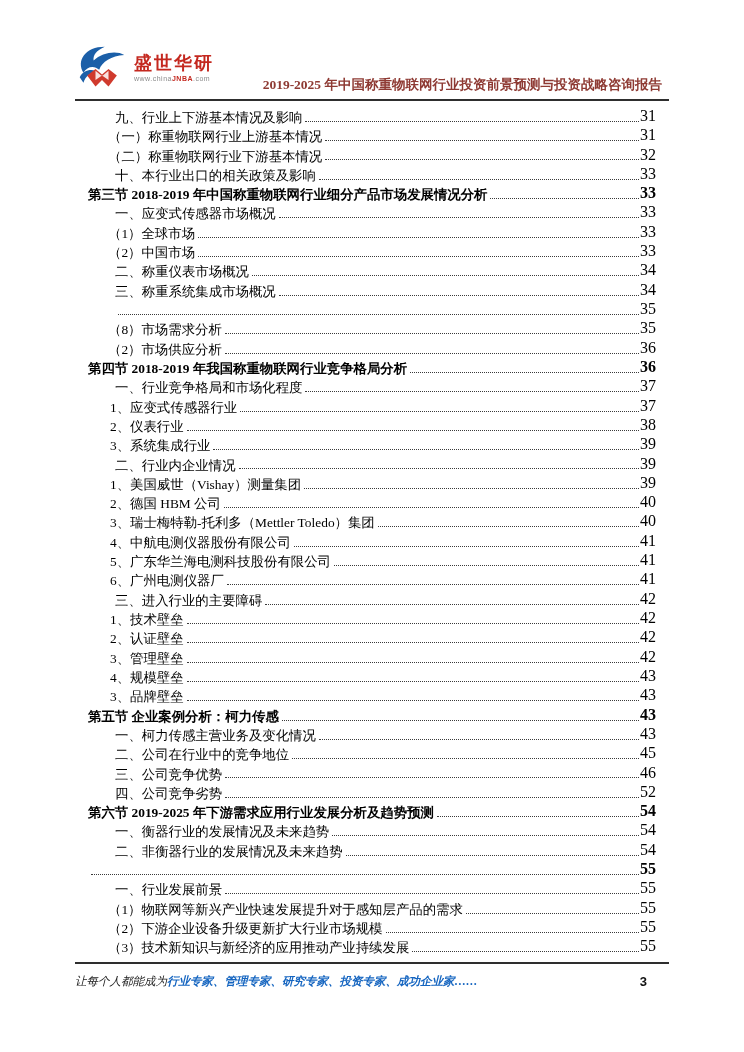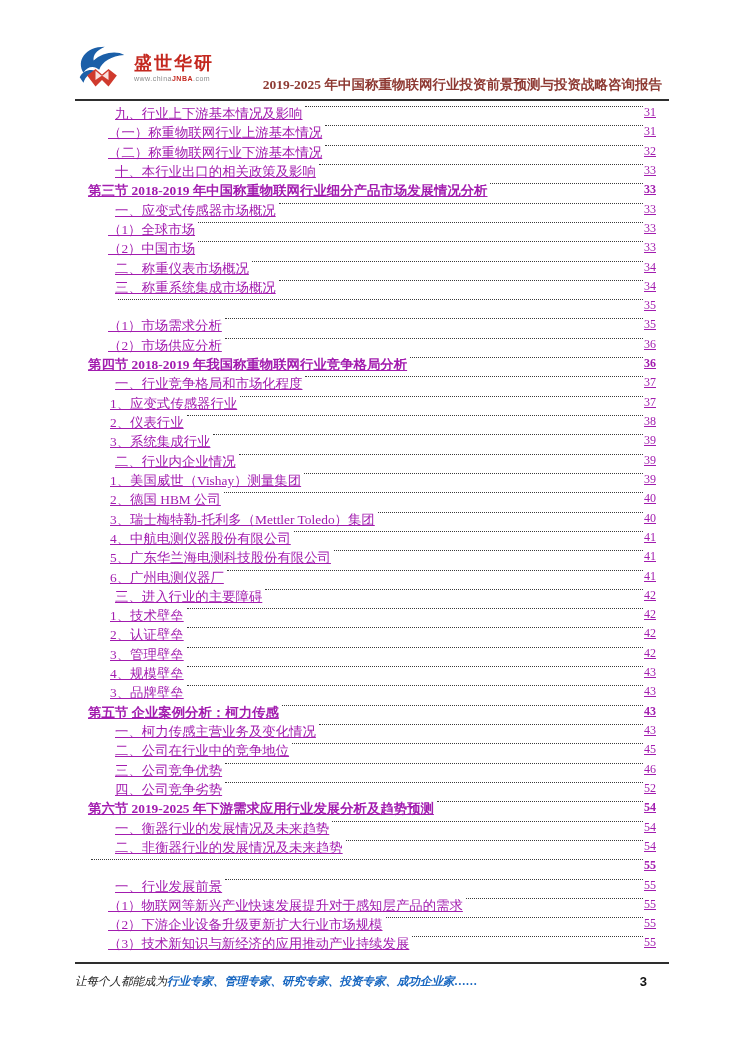--- a/index.html
+++ b/index.html
@@ -62,37 +62,36 @@
 
   
   .toc {
     position: absolute;
     left: 88px;
     top: 106px;
     width: 568px;
   }
   .toc-row {
     display: flex;
-    align-items: flex-start;
+    align-items: flex-end;
     height: 19.32px;
     font-size: 13.4px;
-    color: #a21caf;
+    color: #000000;
     line-height: 1.15;
     cursor: pointer;
-    text-decoration: underline;
   }
   .toc-row .toc-title { white-space: nowrap; }
   .toc-row .toc-leader {
     flex: 1;
     border-bottom: 1.6px dotted #3a3a3a;
     margin: 0 1px 3.5px 3px;
     min-width: 10px;
   }
   .toc-row .toc-page {
-    font-size: 12px;
+    font-size: 16px;
     white-space: nowrap;
   }
   .toc-row.level-section { padding-left: 0; font-weight: bold; }
   .toc-row.level-sub    { padding-left: 27px; }
   .toc-row.level-paren  { padding-left: 20px; }
   .toc-row.level-num    { padding-left: 22px; }
 
   
   .footer-rule {
     position: absolute;
@@ -202,21 +201,21 @@
       <div class="toc-row level-sub">
       <span class="toc-title">三、称重系统集成市场概况</span>
       <span class="toc-leader"></span>
       <span class="toc-page">34</span>
     </div>
       <div class="toc-row level-sub">
       <span class="toc-leader"></span>
       <span class="toc-page">35</span>
     </div>
       <div class="toc-row level-paren">
-      <span class="toc-title">（1）市场需求分析</span>
+      <span class="toc-title">（8）市场需求分析</span>
       <span class="toc-leader"></span>
       <span class="toc-page">35</span>
     </div>
       <div class="toc-row level-paren">
       <span class="toc-title">（2）市场供应分析</span>
       <span class="toc-leader"></span>
       <span class="toc-page">36</span>
     </div>
       <div class="toc-row level-section">
       <span class="toc-title">第四节 2018-2019 年我国称重物联网行业竞争格局分析</span>

